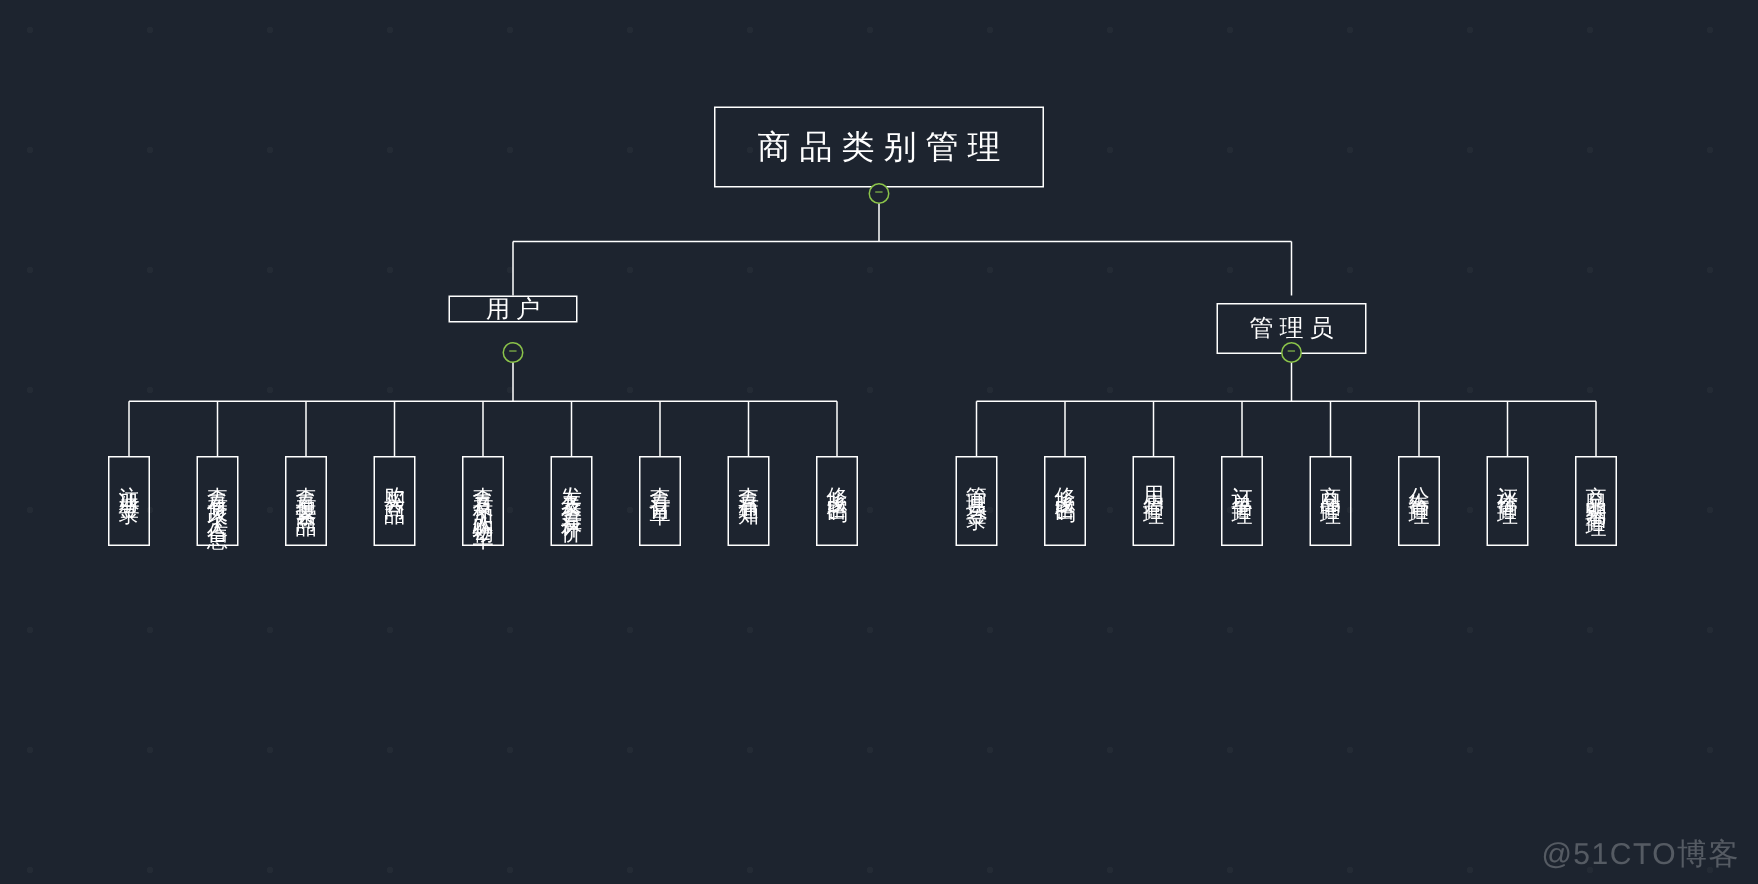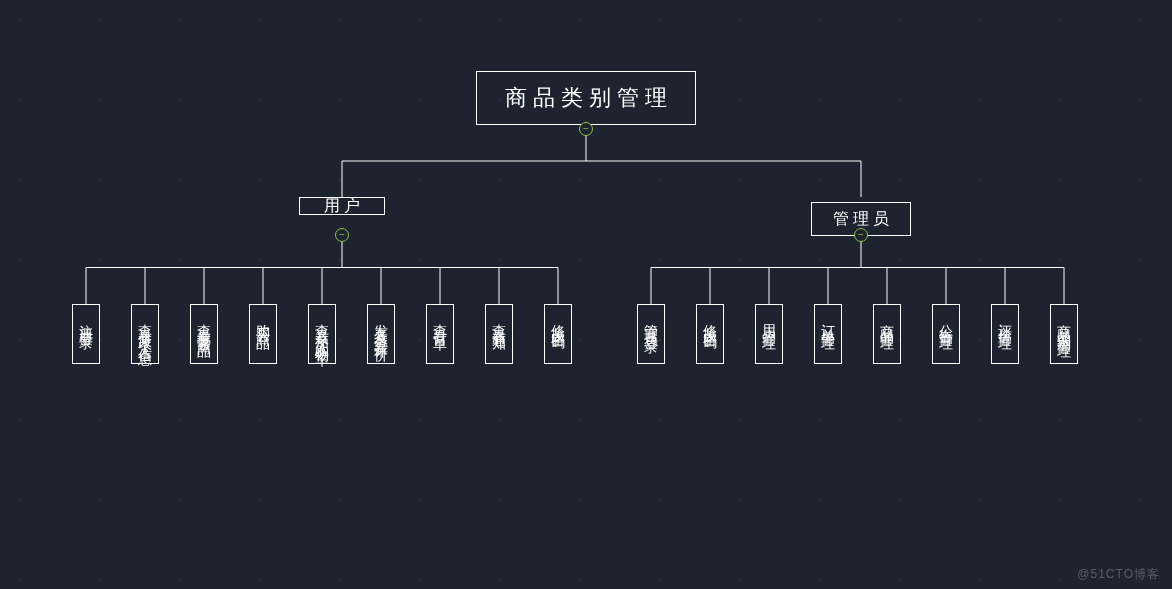--- a/index.html
+++ b/index.html
@@ -47,21 +47,21 @@
     border-radius:50%;
     background:#1d242f;
     border:1px solid #8bc34a;
     color:#8bc34a;
     font-size:10px;line-height:12px;text-align:center;
     transform:translate(-50%,-50%);
     cursor:pointer;
   }
   .watermark{
     position:absolute;right:12px;bottom:6px;
-    color:rgba(255,255,255,0.25);font-size:12px;letter-spacing:1px;
+    color:rgba(255,255,255,0.25);font-size:20px;letter-spacing:1px;
   }
 </style>
 </head>
 <body>
 
 <div class="bg-pattern"></div>
 
 <svg class="lines">
   <g id="svg-lines" stroke="#fff" stroke-width="1" fill="none">
       <path d="M 586 125 L 586 161"></path>

